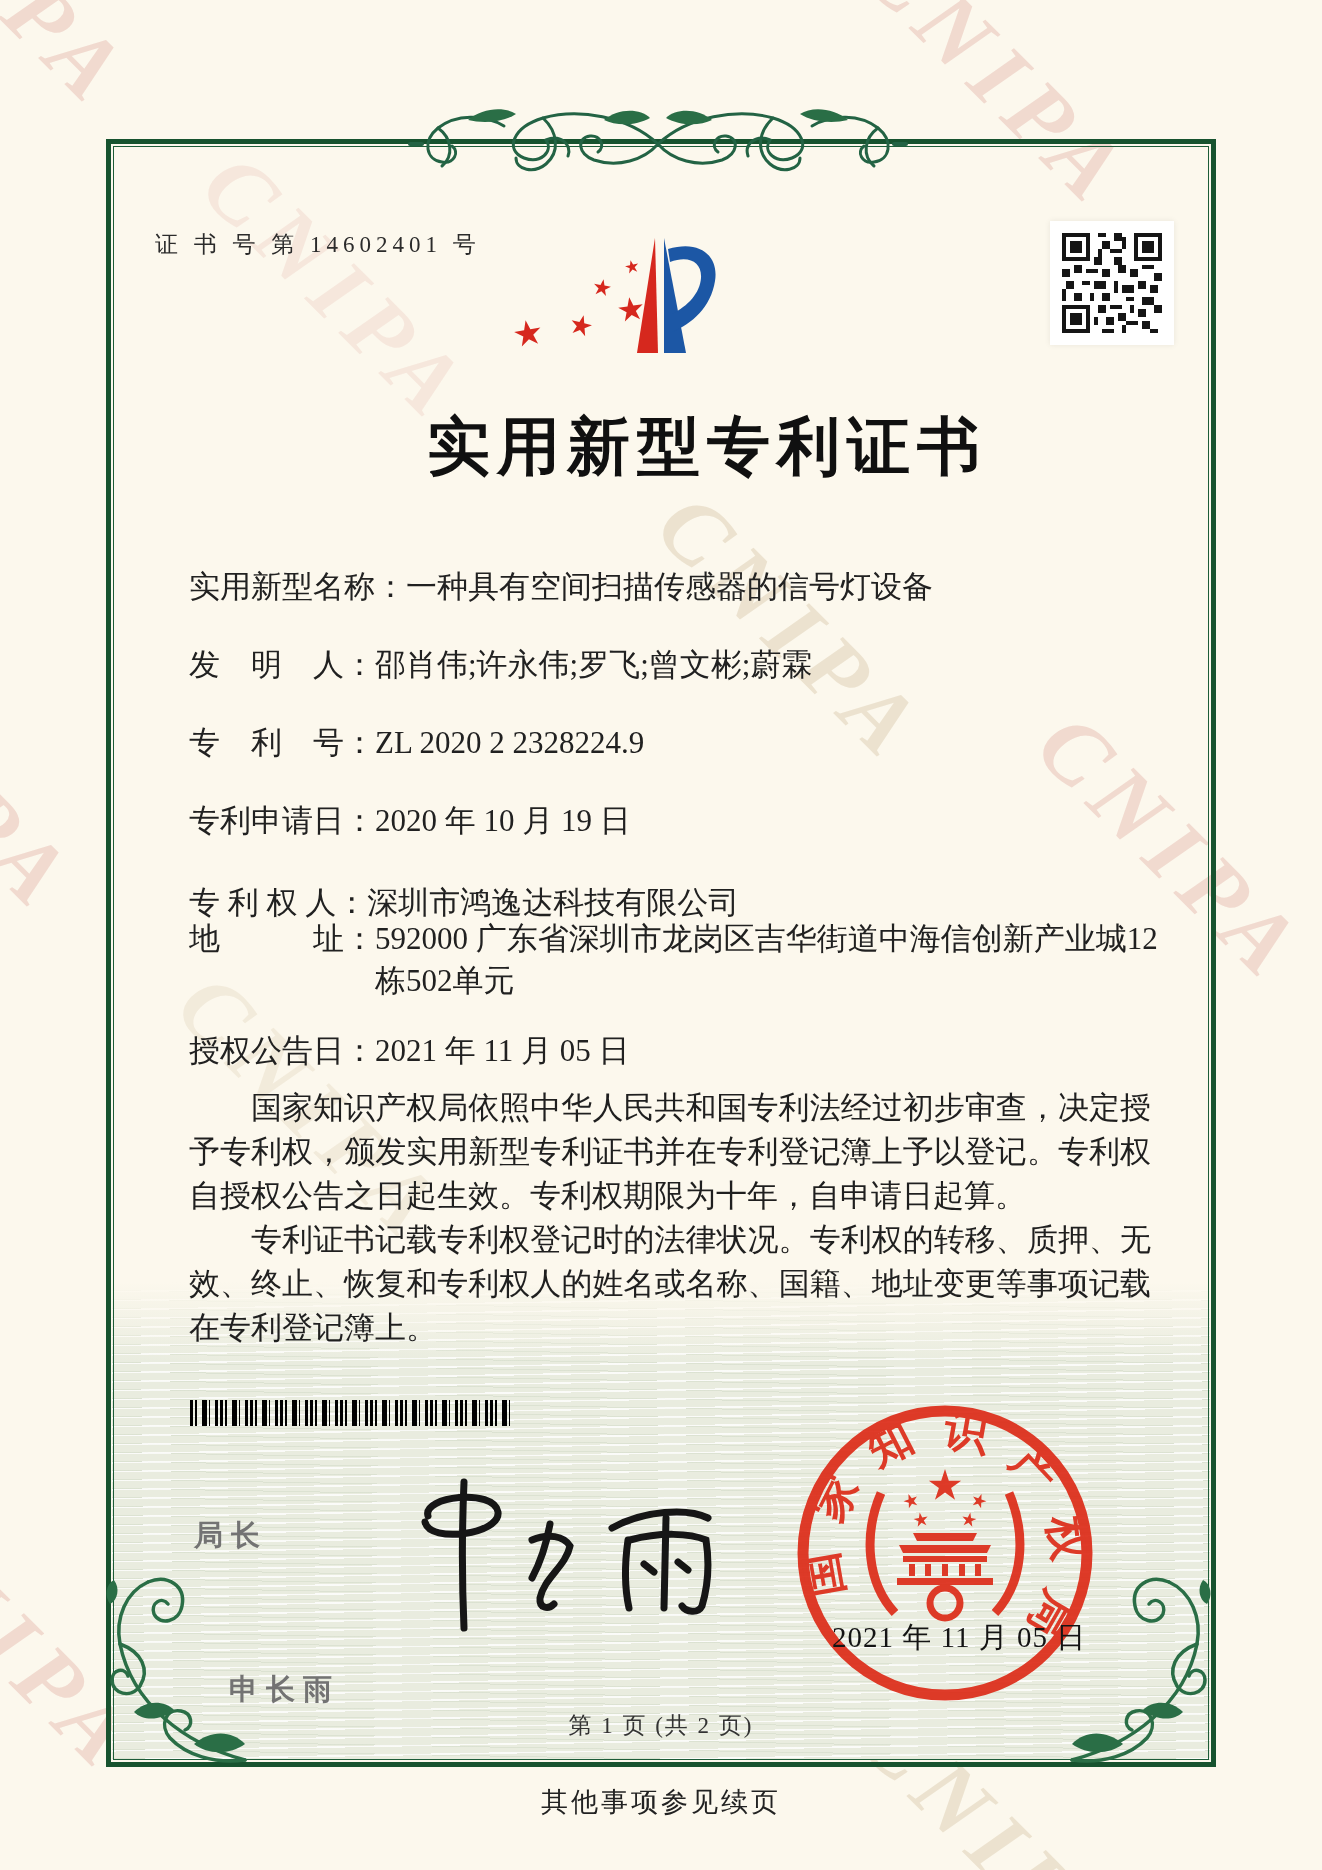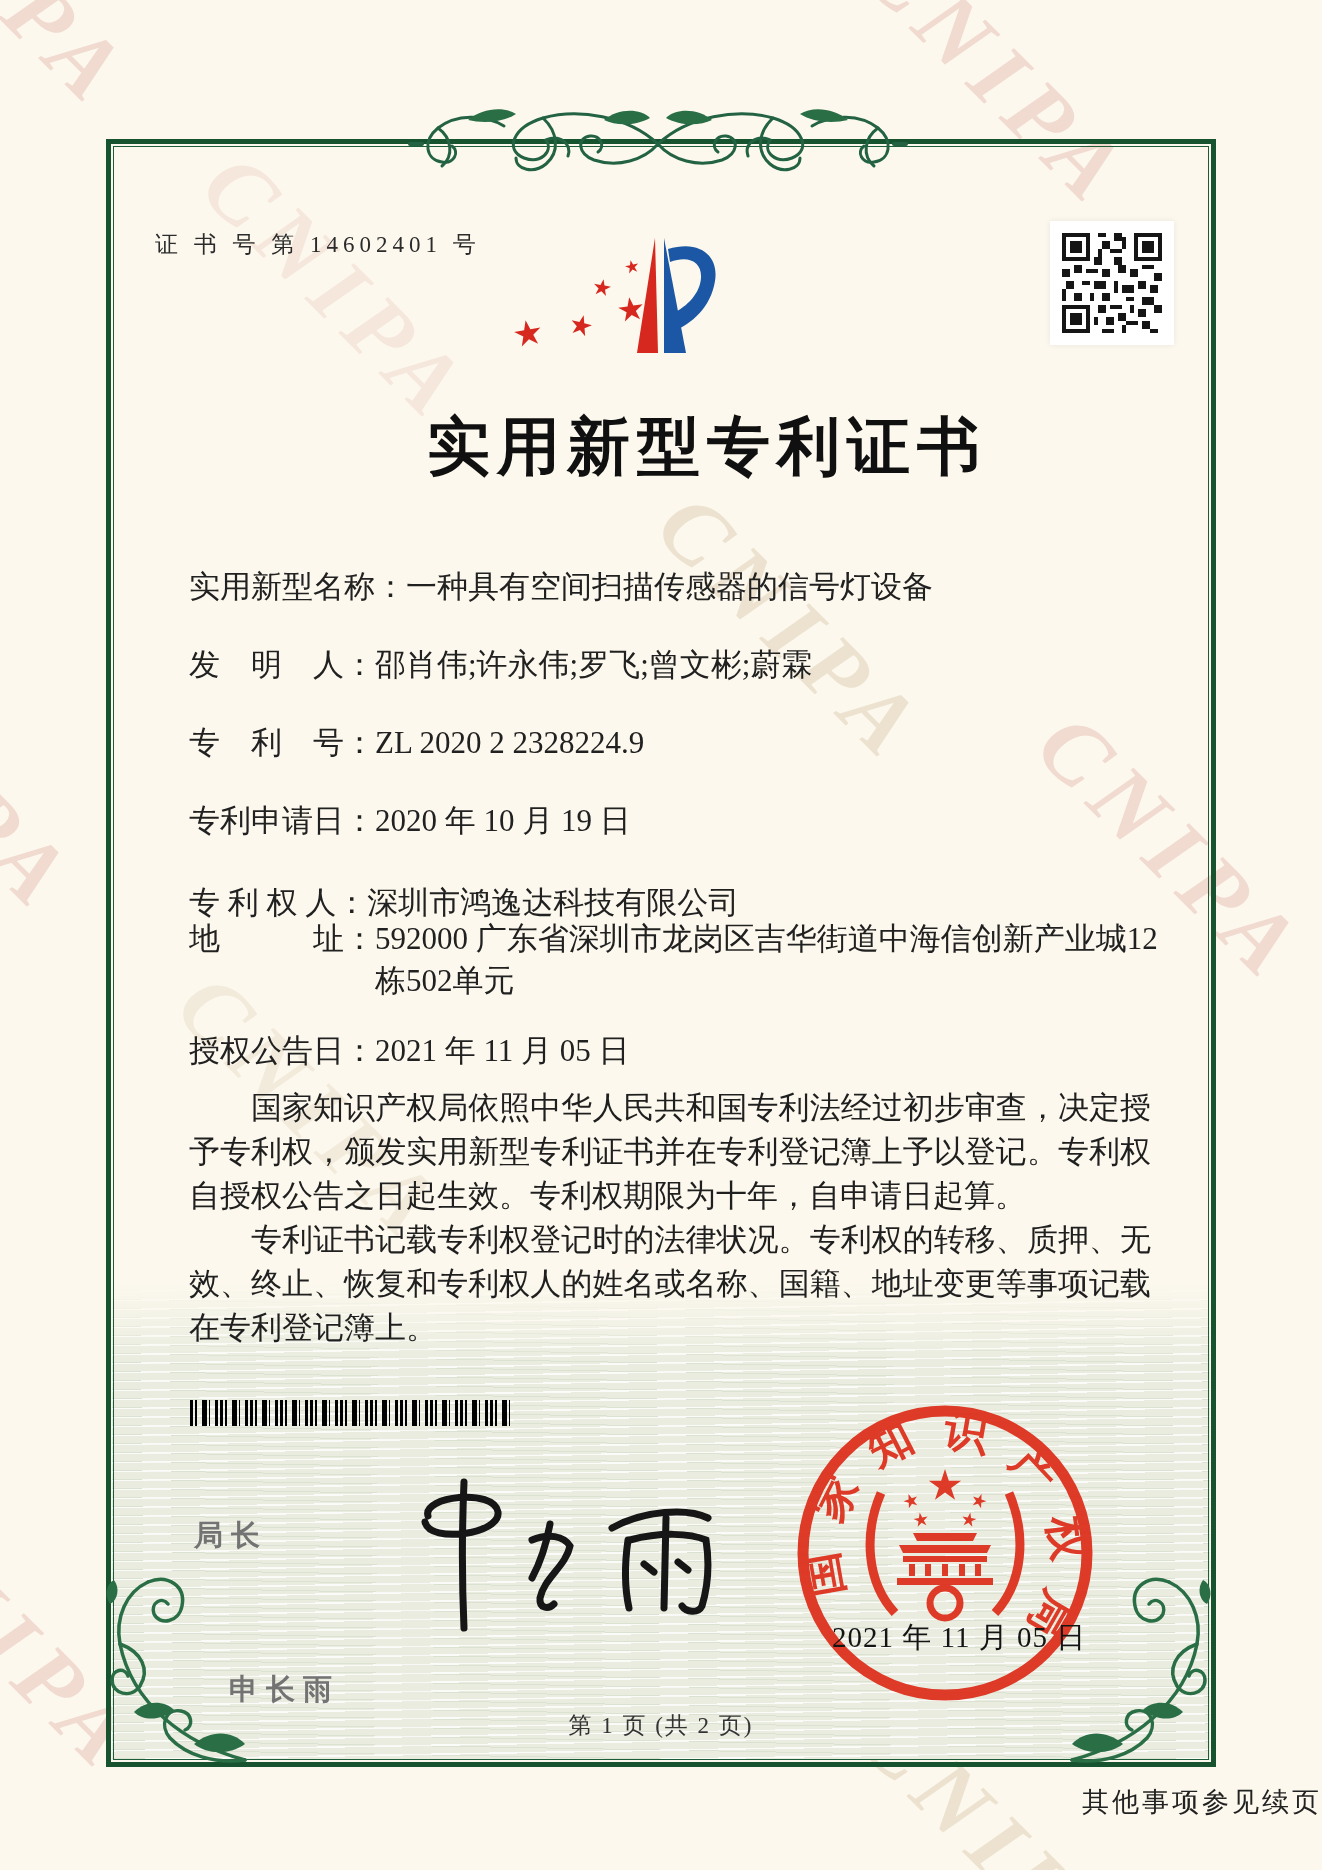--- a/index.html
+++ b/index.html
@@ -59,21 +59,21 @@
             font-weight:700;font-size:29px;letter-spacing:8px;color:#737373;}
   #director-role{top:1516px;} #director-name{top:1670px;margin-left:35px;}
   #signature{left:372px;top:1468px;z-index:5;}
 
   
   #seal{left:785px;top:1393px;z-index:6;opacity:.93;}
   #seal text{font-family:"Liberation Serif","DejaVu Serif",serif;font-weight:700;}
   #seal-date{left:832px;top:1618px;z-index:7;font-size:29px;letter-spacing:1px;color:#141414;}
 
   #page-info{left:0;top:1710px;width:1322px;text-align:center;font-size:23px;color:#333;letter-spacing:2px;}
-  #footer-note{left:0;top:1784px;width:1322px;text-align:right;font-size:27px;color:#222;letter-spacing:3px;}
+  #footer-note{left:0;top:1784px;width:1322px;text-align:center;font-size:27px;color:#222;letter-spacing:3px;}
 
   #qr-box{left:1050px;top:221px;width:124px;height:124px;background:#fff;z-index:5;
           box-shadow:0 0 6px rgba(0,0,0,0.08);}
   #logo{left:495px;top:233px;z-index:5;}
 </style>
 </head>
 <body>
 
 <div id="page">
 

